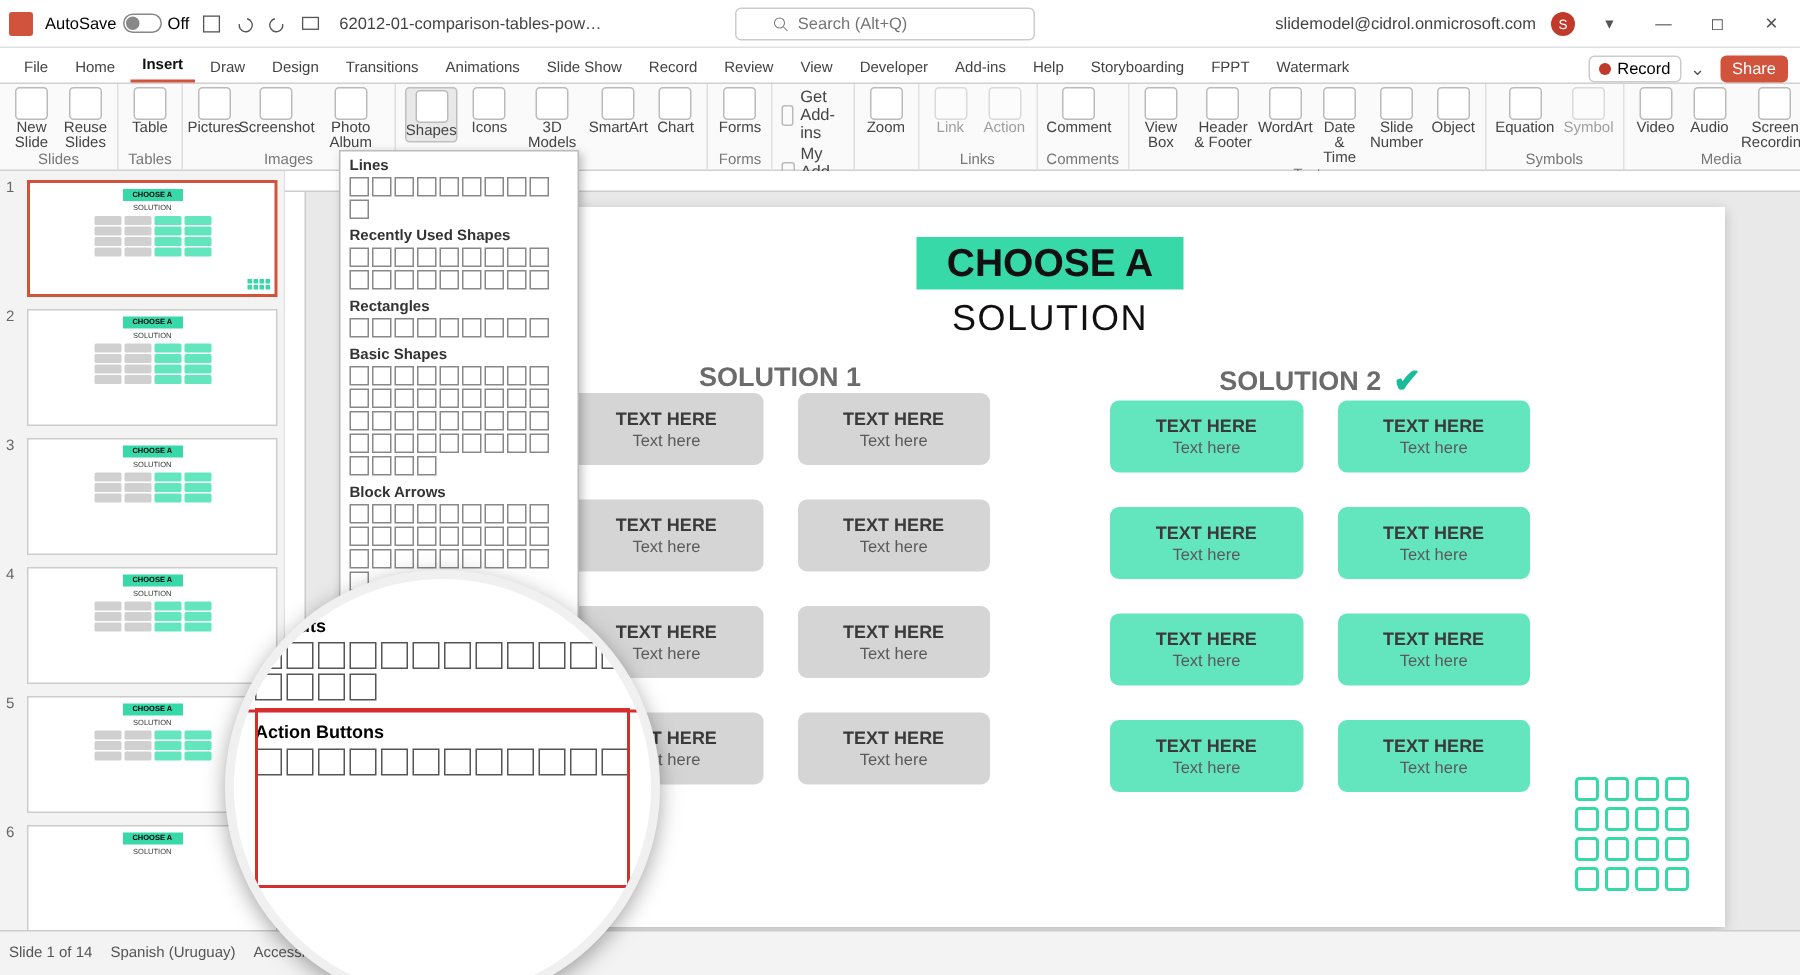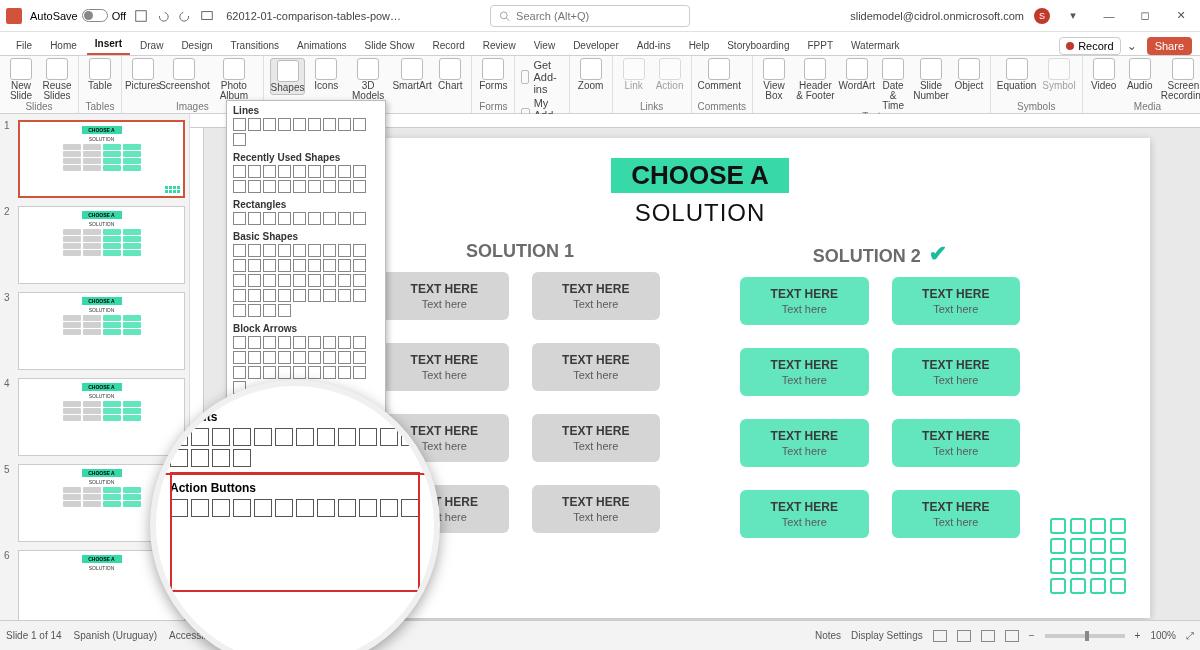--- a/index.html
+++ b/index.html
@@ -7,21 +7,21 @@
 
   
   .titlebar { height: 32px; background: #fff; display: flex; align-items: center; border-bottom: 1px solid #e0e0e0; padding: 0 6px; gap: 8px; }
   .titlebar .app-icon { width: 16px; height: 16px; background: #d2533b; border-radius: 2px; }
   .autosave { display: flex; align-items: center; gap: 4px; font-size: 11px; }
   .toggle { width: 26px; height: 13px; border: 1px solid #888; border-radius: 7px; position: relative; background: #fff; }
   .toggle::after { content: ""; position: absolute; left: 1px; top: 1px; width: 9px; height: 9px; background: #888; border-radius: 50%; }
   .qat { display: flex; gap: 8px; align-items: center; }
   .qat-icon { width: 14px; height: 14px; color: #555; }
   .filename { font-size: 11px; color: #444; margin-left: 4px; max-width: 180px; overflow: hidden; text-overflow: ellipsis; white-space: nowrap; }
-  .search-box { margin: 0 auto; display: flex; align-items: center; gap: 6px; border: 1px solid #ccc; border-radius: 4px; height: 22px; padding: 0 8px; width: 200px; }
+  .search-box { margin: 0 auto; display: flex; align-items: center; gap: 6px; border: 1px solid #ccc; border-radius: 4px; height: 22px; padding: 0 24px; width: 200px; }
   .search-box input { border: none; outline: none; font-size: 11px; width: 100%; background: transparent; }
   .title-right { margin-left: auto; display: flex; align-items: center; gap: 10px; font-size: 11px; color: #444; }
   .avatar-circle { width: 16px; height: 16px; background: #c0392b; color: #fff; border-radius: 50%; display: flex; align-items: center; justify-content: center; font-size: 9px; }
   .win-btn { width: 26px; height: 20px; display: flex; align-items: center; justify-content: center; color: #555; }
 
   
   .tabs { height: 24px; display: flex; align-items: flex-end; padding: 0 8px; gap: 2px; border-bottom: 1px solid #d0d0d0; }
   .tab { padding: 4px 8px; font-size: 10px; color: #444; cursor: pointer; }
   .tab.active { color: #111; border-bottom: 2px solid #d2533b; font-weight: 600; }
   .tabs-right { margin-left: auto; display: flex; align-items: center; gap: 6px; }
@@ -63,21 +63,21 @@
   
   .canvas-wrap { flex: 1; background: #e9e9e9; position: relative; overflow: hidden; }
   .hruler { height: 14px; background: #fff; border-bottom: 1px solid #ccc; }
   .vruler { position: absolute; left: 0; top: 14px; width: 14px; bottom: 0; background: #fff; border-right: 1px solid #ccc; }
   .page { position: absolute; left: 60px; top: 24px; width: 900px; height: 480px; background: #fff; box-shadow: 0 2px 8px rgba(0,0,0,0.2); padding: 20px 40px; }
   .slide-title { text-align: center; margin-bottom: 6px; }
   .slide-title .hl { background: #38d9a9; padding: 2px 20px; font-size: 26px; font-weight: 700; color: #111; display: inline-block; }
   .slide-sub { text-align: center; font-size: 24px; color: #111; margin-bottom: 14px; letter-spacing: 1px; }
   .columns { display: flex; gap: 80px; justify-content: center; }
   .col { width: 280px; }
-  .col-head { display:flex; align-items:flex-end; justify-content:center; gap:8px; font-size: 18px; font-weight: 700; color: #6b6b6b; margin-bottom: 10px; }
+  .col-head { display:flex; align-items:center; justify-content:center; gap:8px; font-size: 18px; font-weight: 700; color: #6b6b6b; }
   .check { color: #1abc9c; font-size: 22px; font-weight: bold; }
   .cells { display: grid; grid-template-columns: 1fr 1fr; gap: 23px; }
   .cell { border-radius: 6px; text-align: center; padding: 10px 4px; }
   .cell.gray { background: #d5d5d5; }
   .cell.teal { background: #63e6be; }
   .cell .t1 { font-size: 12px; font-weight: 700; color: #3a3a3a; }
   .cell .t2 { font-size: 11px; color: #5a5a5a; margin-top: 2px; }
   .icon-grid { position: absolute; right: 24px; bottom: 24px; display: grid; grid-template-columns: repeat(4, 16px); gap: 4px; }
   .icon-grid span { width: 16px; height: 16px; border: 2px solid #38d9a9; border-radius: 3px; }
 
@@ -835,26 +835,13 @@
         <div class="mag-glyph"></div>
       </div>
   </div>
   <div class="mag-box-outline"></div>
 </div>
 
 <div class="statusbar">
   <span>Slide 1 of 14</span>
   <span>Spanish (Uruguay)</span>
   <span>Accessibility: I…</span>
-  <div class="right">
-    <span>Notes</span>
-    <span>Display Settings</span>
-    <span class="view-ic"></span>
-    <span class="view-ic"></span>
-    <span class="view-ic"></span>
-    <span class="view-ic"></span>
-    <span>−</span>
-    <div class="zoom-slider"></div>
-    <span>+</span>
-    <span>100%</span>
-    <span>⤢</span>
-  </div>
 </div>
 
 </body></html>

